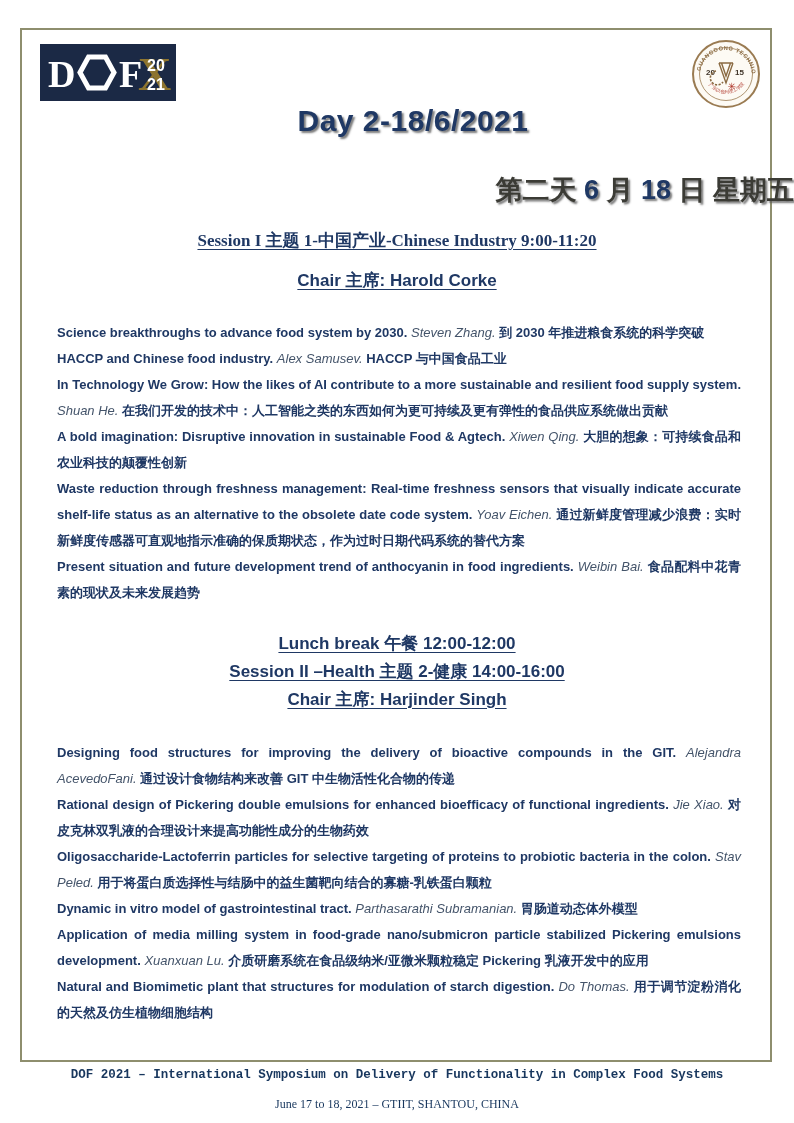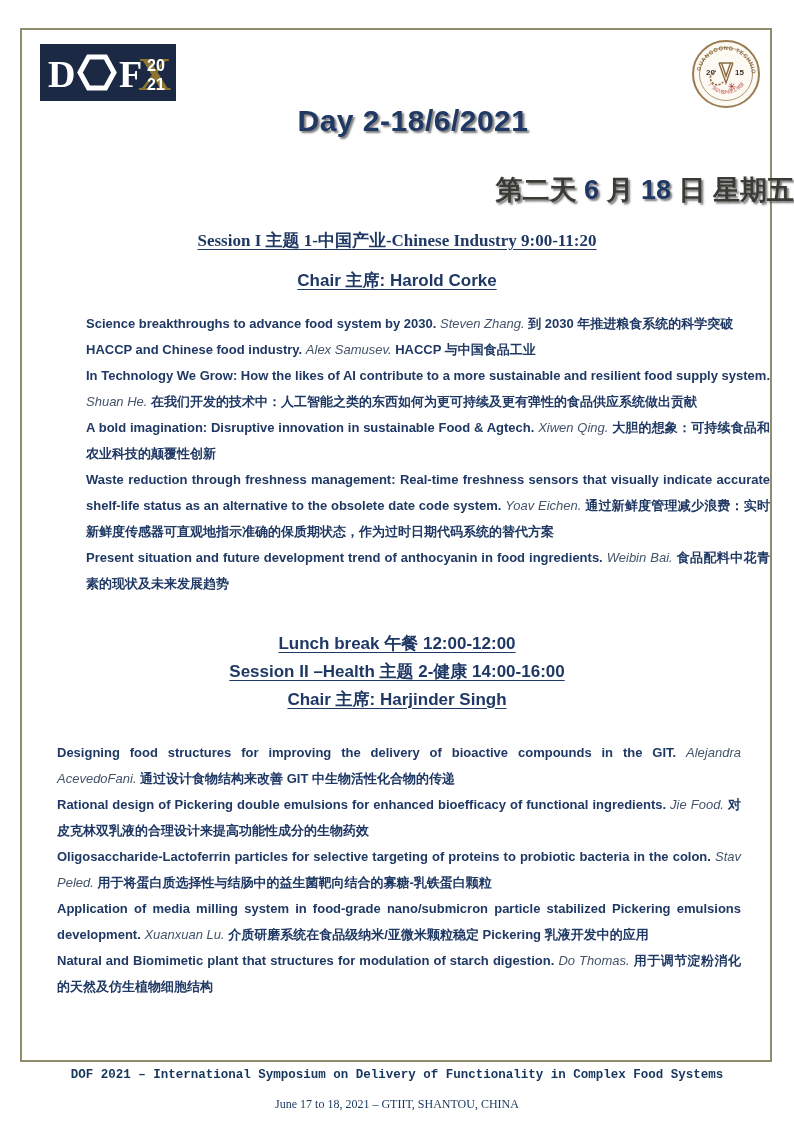--- a/index.html
+++ b/index.html
@@ -33,21 +33,21 @@
     color:#1f3864;font-weight:bold;font-size:17px;
     text-decoration:underline;text-underline-offset:3px;
   }
   .s1-heading{position:absolute;top:229px;left:0;right:0;text-align:center;font-family:Liberation Serif, serif;}
   .s1-chair{position:absolute;top:269px;left:0;right:0;text-align:center;}
 
   .talks{
     position:absolute;left:57px;width:684px;
     font-size:13px;line-height:26px;color:#1f3864;text-align:justify;
   }
-  #talks1{top:311px;margin-left:29px;}
+  #talks1{top:320px;}
   #talks2{top:740px;}
   .talk{margin:0;font-weight:bold;}
   .t-en{color:#1f3864;}
   .t-author{font-weight:normal;font-style:italic;color:#44546a;}
   .t-zh{color:#1f3864;}
 
   .break-block{position:absolute;top:630px;left:0;right:0;text-align:center;line-height:28px;}
   .break-block .h-line{display:block;}
 
   .footer{
@@ -111,22 +111,23 @@
     </div>
 
   <div class="break-block">
     <span class="h-line">Lunch break 午餐 12:00-12:00</span>
     <span class="h-line">Session II –Health 主题 2-健康 14:00-16:00</span>
     <span class="h-line">Chair 主席: Harjinder Singh</span>
   </div>
 
   <div class="talks" id="talks2">
       <p class="talk"><span class="t-en">Designing food structures for improving the delivery of bioactive compounds in the GIT. </span><span class="t-author">Alejandra AcevedoFani. </span><span class="t-zh">通过设计食物结构来改善 GIT 中生物活性化合物的传递</span></p>
-      <p class="talk"><span class="t-en">Rational design of Pickering double emulsions for enhanced bioefficacy of functional ingredients. </span><span class="t-author">Jie Food. </span><span class="t-zh">对皮克林双乳液的合理设计来提高功能性成分的生物药效</span></p>
+      <p class="talk"><span class="t-en">Rational design of Pickering double emulsions for enhanced bioefficacy of functional ingredients. </span><span class="t-author">Jie Xiao. </span><span class="t-zh">对皮克林双乳液的合理设计来提高功能性成分的生物药效</span></p>
       <p class="talk"><span class="t-en">Oligosaccharide-Lactoferrin particles for selective targeting of proteins to probiotic bacteria in the colon. </span><span class="t-author">Stav Peled. </span><span class="t-zh">用于将蛋白质选择性与结肠中的益生菌靶向结合的寡糖-乳铁蛋白颗粒</span></p>
+      <p class="talk"><span class="t-en">Dynamic in vitro model of gastrointestinal tract. </span><span class="t-author">Parthasarathi Subramanian. </span><span class="t-zh">胃肠道动态体外模型</span></p>
       <p class="talk"><span class="t-en">Application of media milling system in food-grade nano/submicron particle stabilized Pickering emulsions development. </span><span class="t-author">Xuanxuan Lu. </span><span class="t-zh">介质研磨系统在食品级纳米/亚微米颗粒稳定 Pickering 乳液开发中的应用</span></p>
       <p class="talk"><span class="t-en">Natural and Biomimetic plant that structures for modulation of starch digestion. </span><span class="t-author">Do Thomas. </span><span class="t-zh">用于调节淀粉消化的天然及仿生植物细胞结构</span></p>
     </div>
 
   <div class="footer">
     <div class="f1">DOF 2021 – International Symposium on Delivery of Functionality in Complex Food Systems</div>
     <div class="f2">June 17 to 18, 2021 – GTIIT, SHANTOU, CHINA</div>
   </div>
 
 </div>

